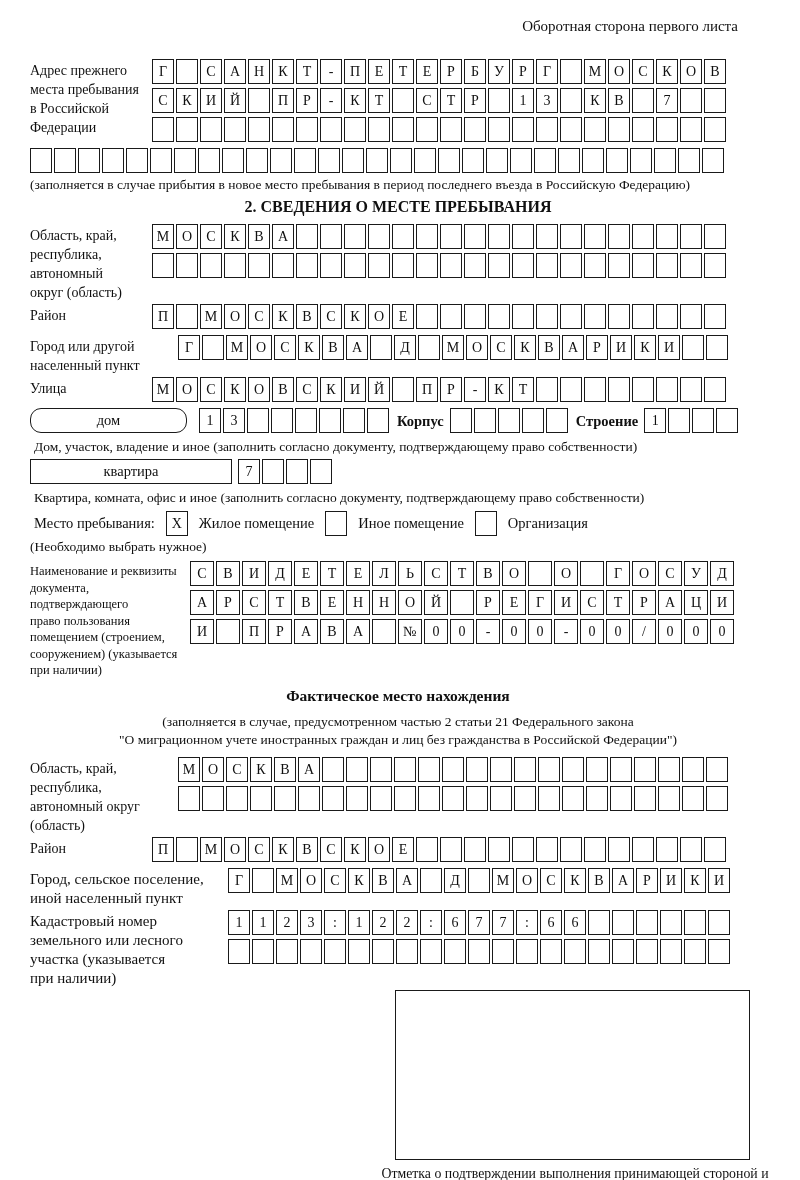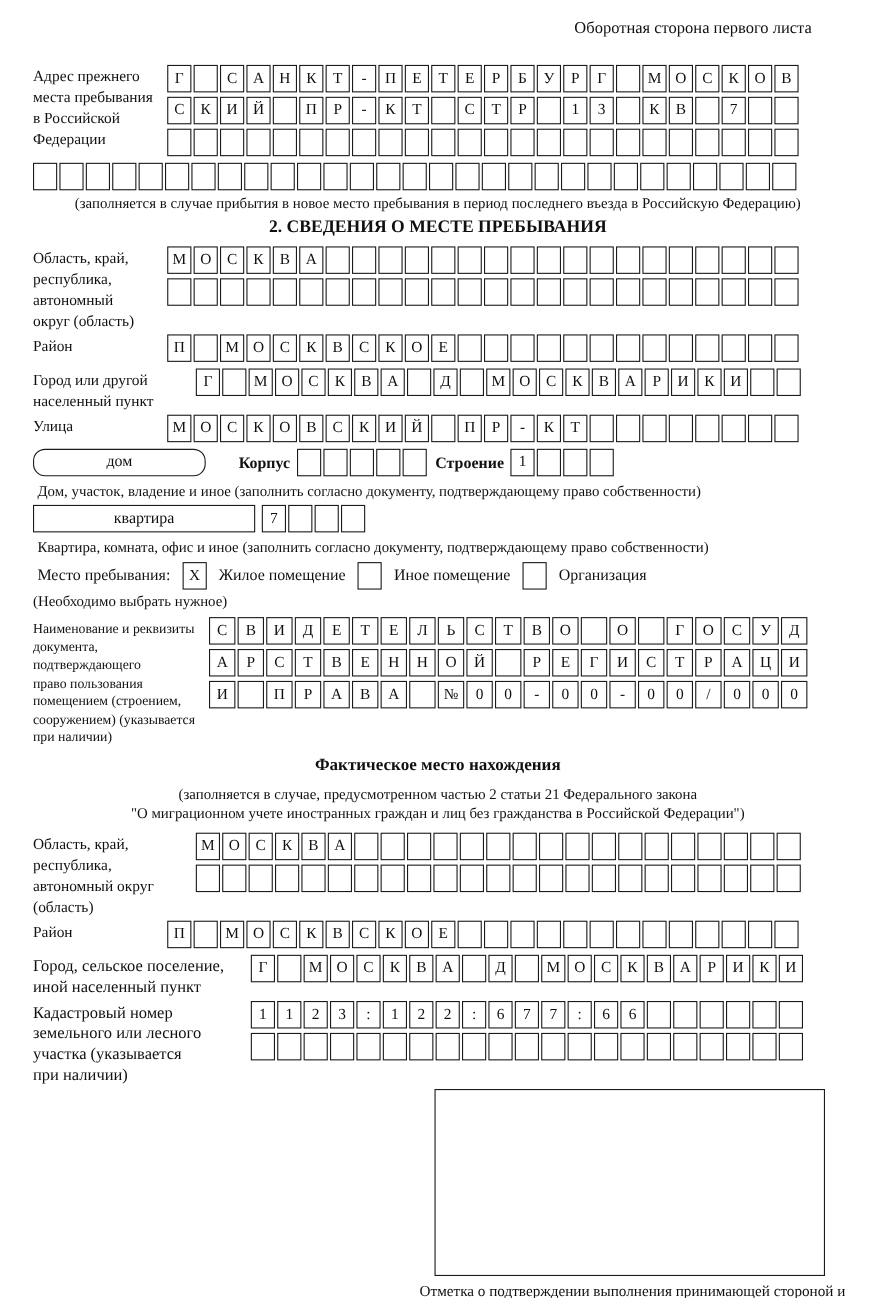--- a/index.html
+++ b/index.html
@@ -20,28 +20,28 @@
   .rows{flex:none;}
   .boxrow{white-space:nowrap;margin-bottom:3px;height:26px;}
   .cell{
     display:inline-block;box-sizing:content-box;width:20px;height:23px;
     border:1.5px solid #1a1a1a;margin-right:2px;text-align:center;
     font-size:14px;line-height:24px;vertical-align:top;background:#fff;
   }
   .wide .cell{width:22px;}
   .indent1{margin-left:26px;}
   .fullrow{margin-bottom:2px;}
-  .note{font-size:13.5px;text-align:center;margin:1px 0 5px 0;line-height:17px;}
+  .note{font-size:13.5px;text-align:left;margin:1px 0 5px 0;line-height:17px;}
   .sec-title{font-weight:bold;font-size:16px;text-align:center;margin:4px 0 8px 0;}
   .inline-row{display:flex;align-items:flex-start;margin-bottom:1px;}
   .widebox{
     flex:none;border:1.5px solid #1a1a1a;height:23px;line-height:23px;
     text-align:center;font-size:14.5px;background:#fff;
   }
-  .w-dom{width:155px;margin-right:24px;border-radius:11px;}
+  .w-dom{width:155px;margin-right:12px;border-radius:11px;}
   .w-kv{width:200px;margin-right:6px;}
   .ilabel{font-size:14.5px;line-height:26px;margin:0 6px;font-weight:bold;}
   .small-note{font-size:13.5px;margin:0 0 4px 4px;line-height:17px;}
   .mesto{display:flex;align-items:center;font-size:14.5px;margin:5px 0 3px 4px;}
   .cbox{
     display:inline-block;box-sizing:content-box;width:20px;height:23px;
     border:1.5px solid #1a1a1a;text-align:center;line-height:24px;
     font-size:14px;margin:0 11px;background:#fff;flex:none;
   }
   .mesto-note{font-size:13.5px;text-align:left;width:620px;margin:0 0 6px 0;}
@@ -108,20 +108,21 @@
 
   <div class="field">
     <div class="flabel">Улица</div>
     <div class="rows">
       <div class="boxrow"><span class="cell">М</span><span class="cell">О</span><span class="cell">С</span><span class="cell">К</span><span class="cell">О</span><span class="cell">В</span><span class="cell">С</span><span class="cell">К</span><span class="cell">И</span><span class="cell">Й</span><span class="cell"></span><span class="cell">П</span><span class="cell">Р</span><span class="cell">-</span><span class="cell">К</span><span class="cell">Т</span><span class="cell"></span><span class="cell"></span><span class="cell"></span><span class="cell"></span><span class="cell"></span><span class="cell"></span><span class="cell"></span><span class="cell"></span></div>
     </div>
   </div>
 
   <div class="inline-row">
     <div class="widebox w-dom">дом</div>
+    <div class="boxrow"><span class="cell">1</span><span class="cell">3</span><span class="cell"></span><span class="cell"></span><span class="cell"></span><span class="cell"></span><span class="cell"></span><span class="cell"></span></div>
     <div class="ilabel">Корпус</div>
     <div class="boxrow"><span class="cell"></span><span class="cell"></span><span class="cell"></span><span class="cell"></span><span class="cell"></span></div>
     <div class="ilabel">Строение</div>
     <div class="boxrow"><span class="cell">1</span><span class="cell"></span><span class="cell"></span><span class="cell"></span></div>
   </div>
   <div class="small-note">Дом, участок, владение и иное (заполнить согласно документу, подтверждающему право собственности)</div>
 
   <div class="inline-row">
     <div class="widebox w-kv">квартира</div>
     <div class="boxrow"><span class="cell">7</span><span class="cell"></span><span class="cell"></span><span class="cell"></span></div>

